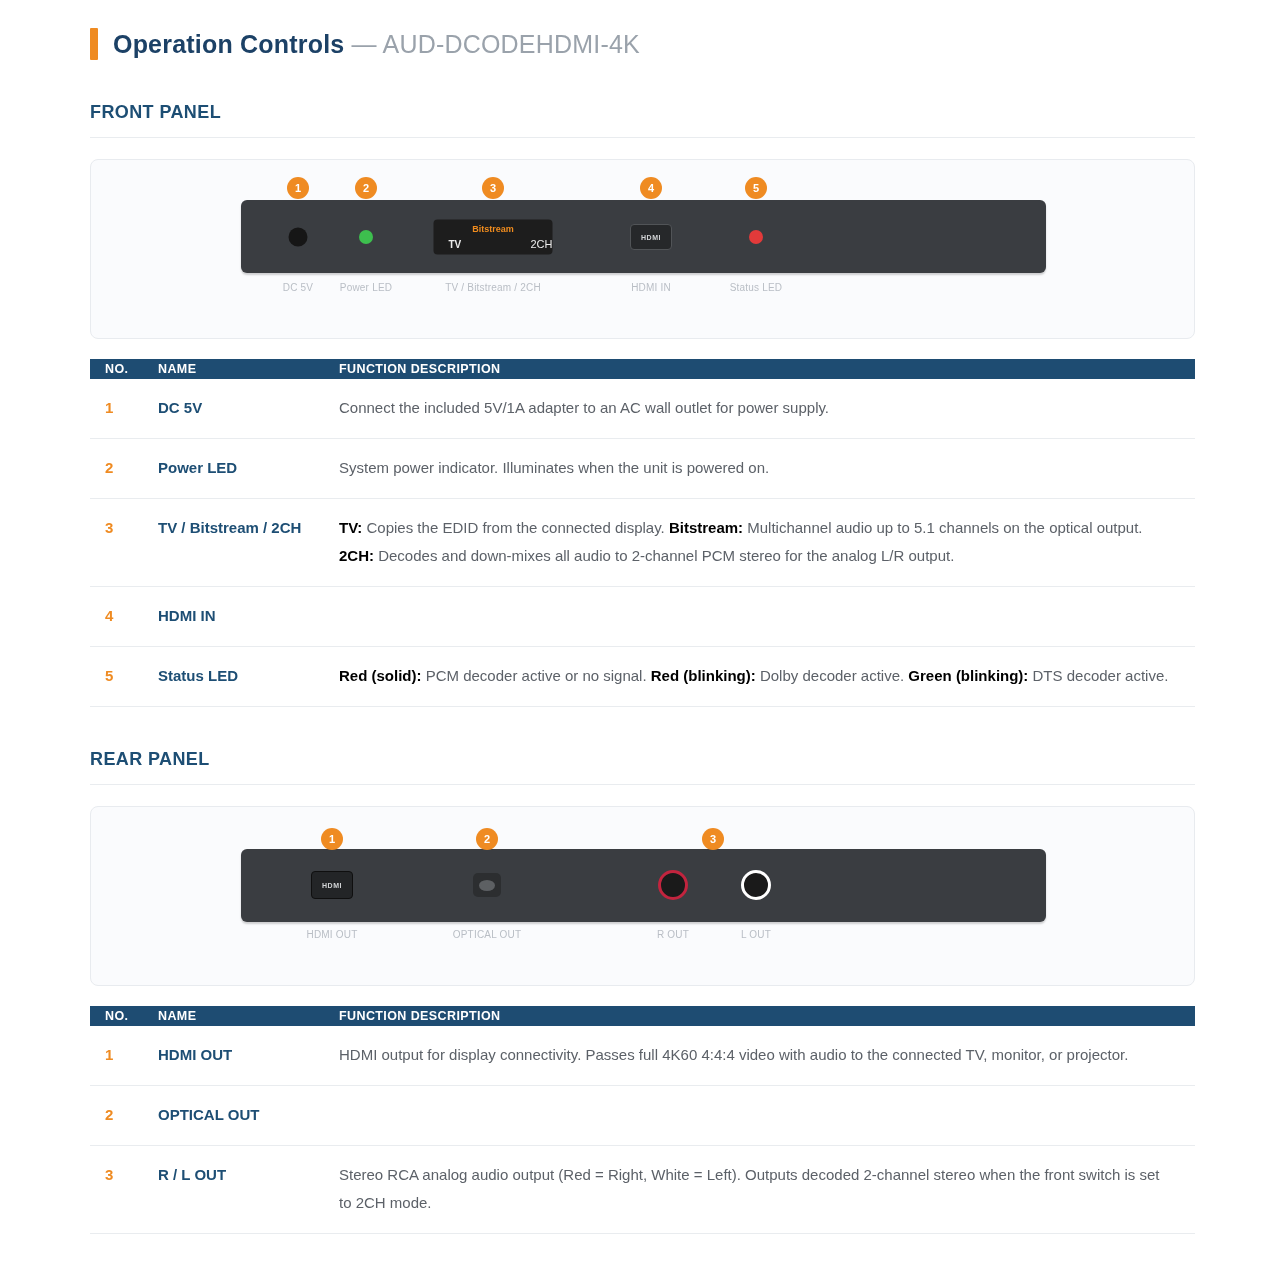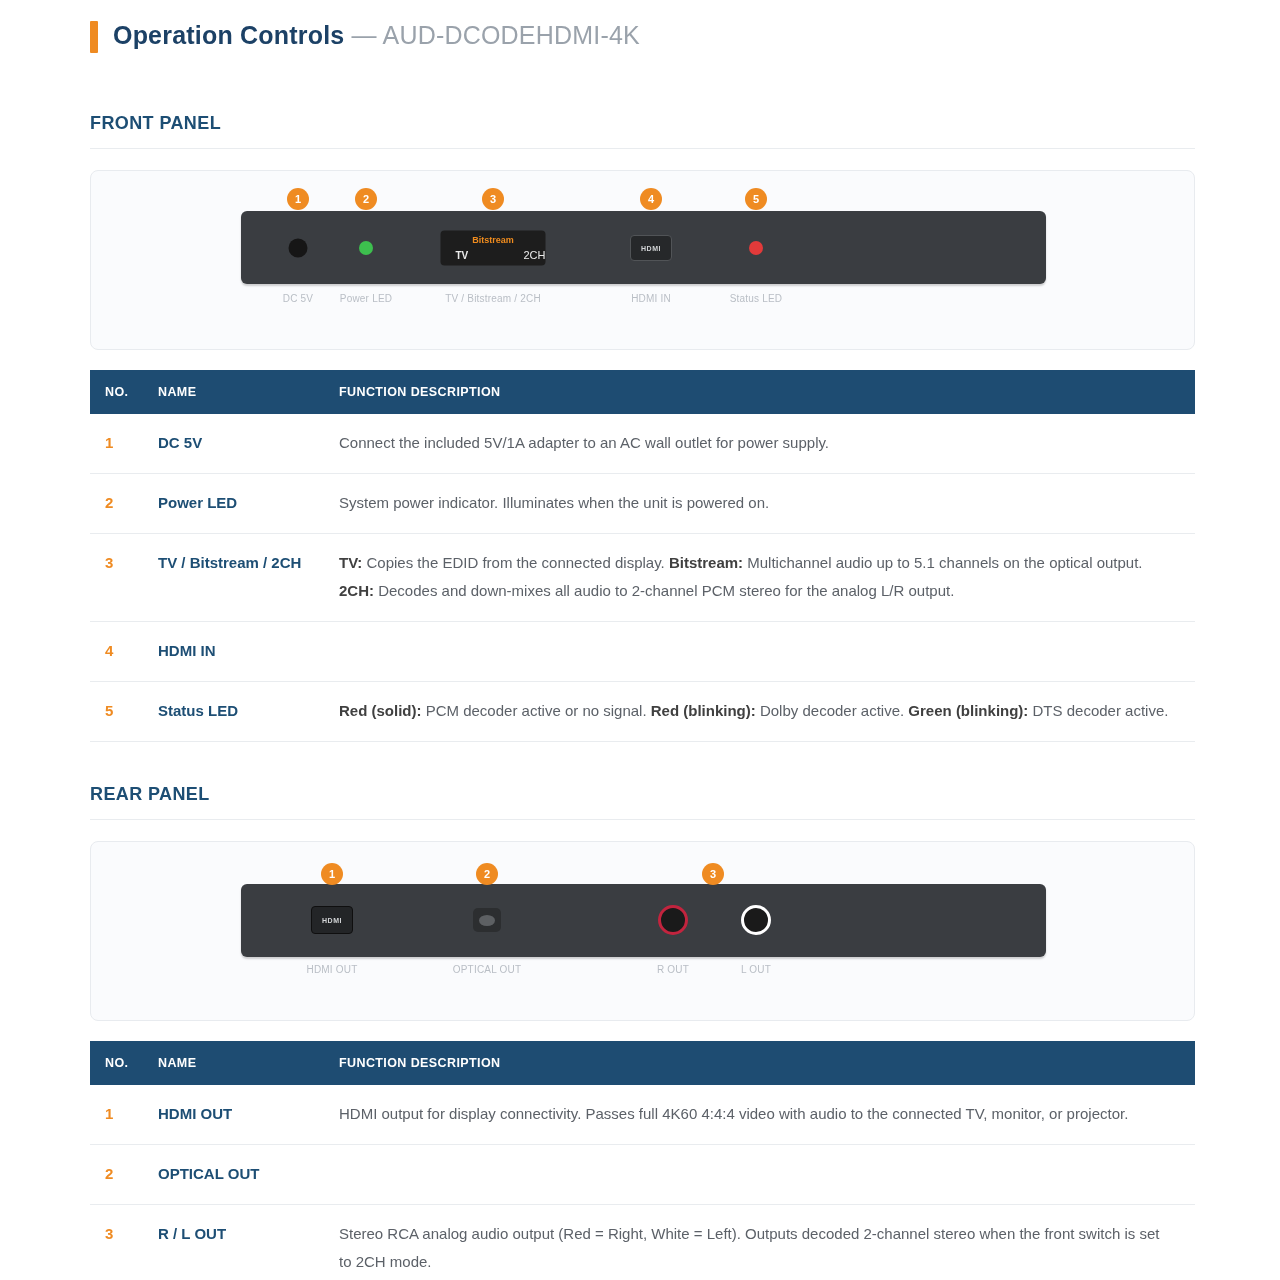--- a/index.html
+++ b/index.html
@@ -5,27 +5,27 @@
   * { box-sizing: border-box; }
   html, body { margin: 0; padding: 0; background: #ffffff; }
   body {
     width: 1280px; height: 1280px;
     font-family: "Liberation Sans", "DejaVu Sans", sans-serif;
     overflow: hidden;
   }
   .content { width: 1105px; margin-left: 90px; }
 
   
-  .title-row { display: flex; align-items: flex-start; gap: 15px; padding-top: 21px; }
+  .title-row { display: flex; align-items: center; gap: 15px; padding-top: 28px; }
   .accent-bar { width: 8px; height: 32px; background: #ef8b22; border-radius: 1px; flex: 0 0 auto; }
   .page-title { margin: 0; font-size: 25px; font-weight: bold; color: #1c4166; letter-spacing: 0.2px; }
   .page-title .model { color: #9aa2ab; font-weight: 400; }
 
   
-  .section-head { margin: 60px 0 0 0; font-size: 18px; font-weight: bold; color: #1d4e74; letter-spacing: 0.4px; }
+  .section-head { margin: 42px 0 0 0; font-size: 18px; font-weight: bold; color: #1d4e74; letter-spacing: 0.4px; }
   .section-divider { margin-top: 14px; border-top: 1px solid #e9ecef; height: 0; }
 
   
   .panel-figure {
     position: relative; height: 180px; margin-top: 21px;
     background: #fafbfd; border: 1px solid #e8ebef; border-radius: 8px;
   }
   .chassis {
     position: absolute; left: 150px; top: 40px; width: 805px; height: 73px;
     background: #3a3d41; border-radius: 6px;
@@ -36,53 +36,53 @@
     background: #ef8b22; color: #ffffff; font-size: 11px; font-weight: bold;
     display: flex; align-items: center; justify-content: center;
     transform: translateX(-50%); z-index: 2;
   }
   .rear .badge { top: 21px; }
   .rear .chassis { top: 42px; }
   .port { position: absolute; top: 77px; transform: translate(-50%, -50%); z-index: 1; }
   .rear .port { top: 78px; }
   .port-jack { width: 19px; height: 19px; border-radius: 50%; background: #161616; }
   .port-led { width: 14px; height: 14px; border-radius: 50%; }
-  .port-switch { width: 105px; height: 35px; background: #1d1d1d; border-radius: 4px; }
+  .port-switch { width: 119px; height: 35px; background: #1d1d1d; border-radius: 4px; }
   .sw-top { position: absolute; top: 4px; left: 0; right: 0; text-align: center; font-size: 9px; font-weight: bold; color: #f08c1e; }
   .sw-left { position: absolute; bottom: 5px; left: 15px; font-size: 10px; font-weight: bold; color: #ececec; }
   .sw-right { position: absolute; bottom: 5px; right: 0; font-size: 11px; font-weight: normal; color: #ececec; }
   .port-hdmi {
     width: 42px; height: 26px; background: #26282a; border: 1px solid #515457; border-radius: 4px;
     display: flex; align-items: center; justify-content: center;
     font-size: 7px; font-weight: bold; color: #d3d5d7; letter-spacing: 0.5px;
   }
   .rear .port-hdmi { width: 42px; height: 28px; border-color: #0f0f0f; background: #232527; }
   .port-optical { width: 28px; height: 24px; background: #2c2e30; border-radius: 5px; display: flex; align-items: center; justify-content: center; }
   .port-optical .oval { width: 16px; height: 11px; border-radius: 50%; background: #5d6063; }
   .port-rca { width: 30px; height: 30px; border-radius: 50%; background: #1a1a1a; border: 3px solid #ffffff; }
   .port-label {
     position: absolute; top: 122px; transform: translateX(-50%);
     font-size: 10px; color: #b9bec5; white-space: nowrap; letter-spacing: 0.2px;
   }
 
   
   .func-table { margin-top: 20px; font-size: 15px; }
   .t-head {
-    display: flex; align-items: center; height: 44px;
+    display: flex; align-items: center; height: 20px;
     background: #1e4c72; color: #ffffff;
     font-size: 12.5px; font-weight: bold; letter-spacing: 0.4px;
   }
   .t-row { display: flex; border-bottom: 1px solid #e9ecef; padding: 15px 0 16px; line-height: 28px; }
   .c-no { width: 68px; padding-left: 15px; flex: 0 0 auto; }
   .c-name { width: 181px; padding-right: 5px; flex: 0 0 auto; }
   .c-desc { flex: 1 1 auto; padding-right: 26px; }
   .t-row .c-no { color: #ef8b22; font-weight: bold; }
   .t-row .c-name { color: #1d4e74; font-weight: bold; }
   .t-row .c-desc { color: #5c6168; }
-  .t-row .c-desc b { color: #404040; }
+  .t-row .c-desc b { color: #000000; }
   .t-head .c-no, .t-head .c-name, .t-head .c-desc { color: #ffffff; }
 
   .rear-block { margin-top: 42px; }
 </style>
 </head>
 <body>
 
 <div class="content">
 
   <div class="title-row">

